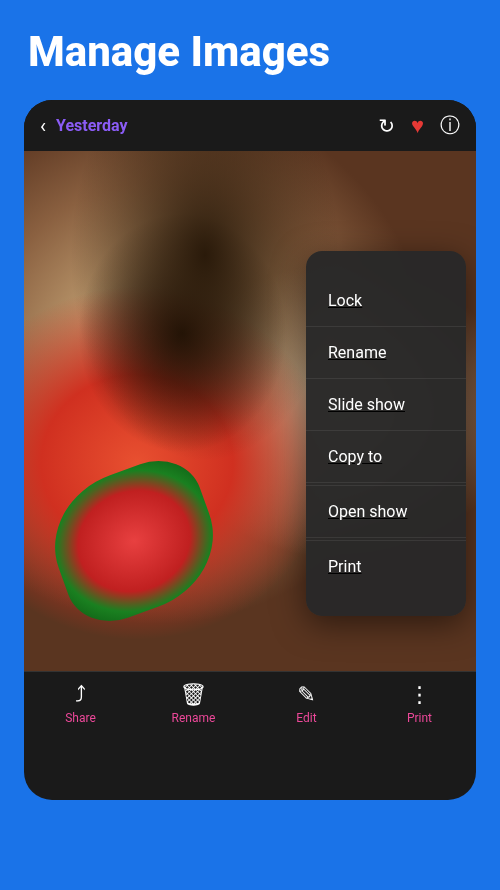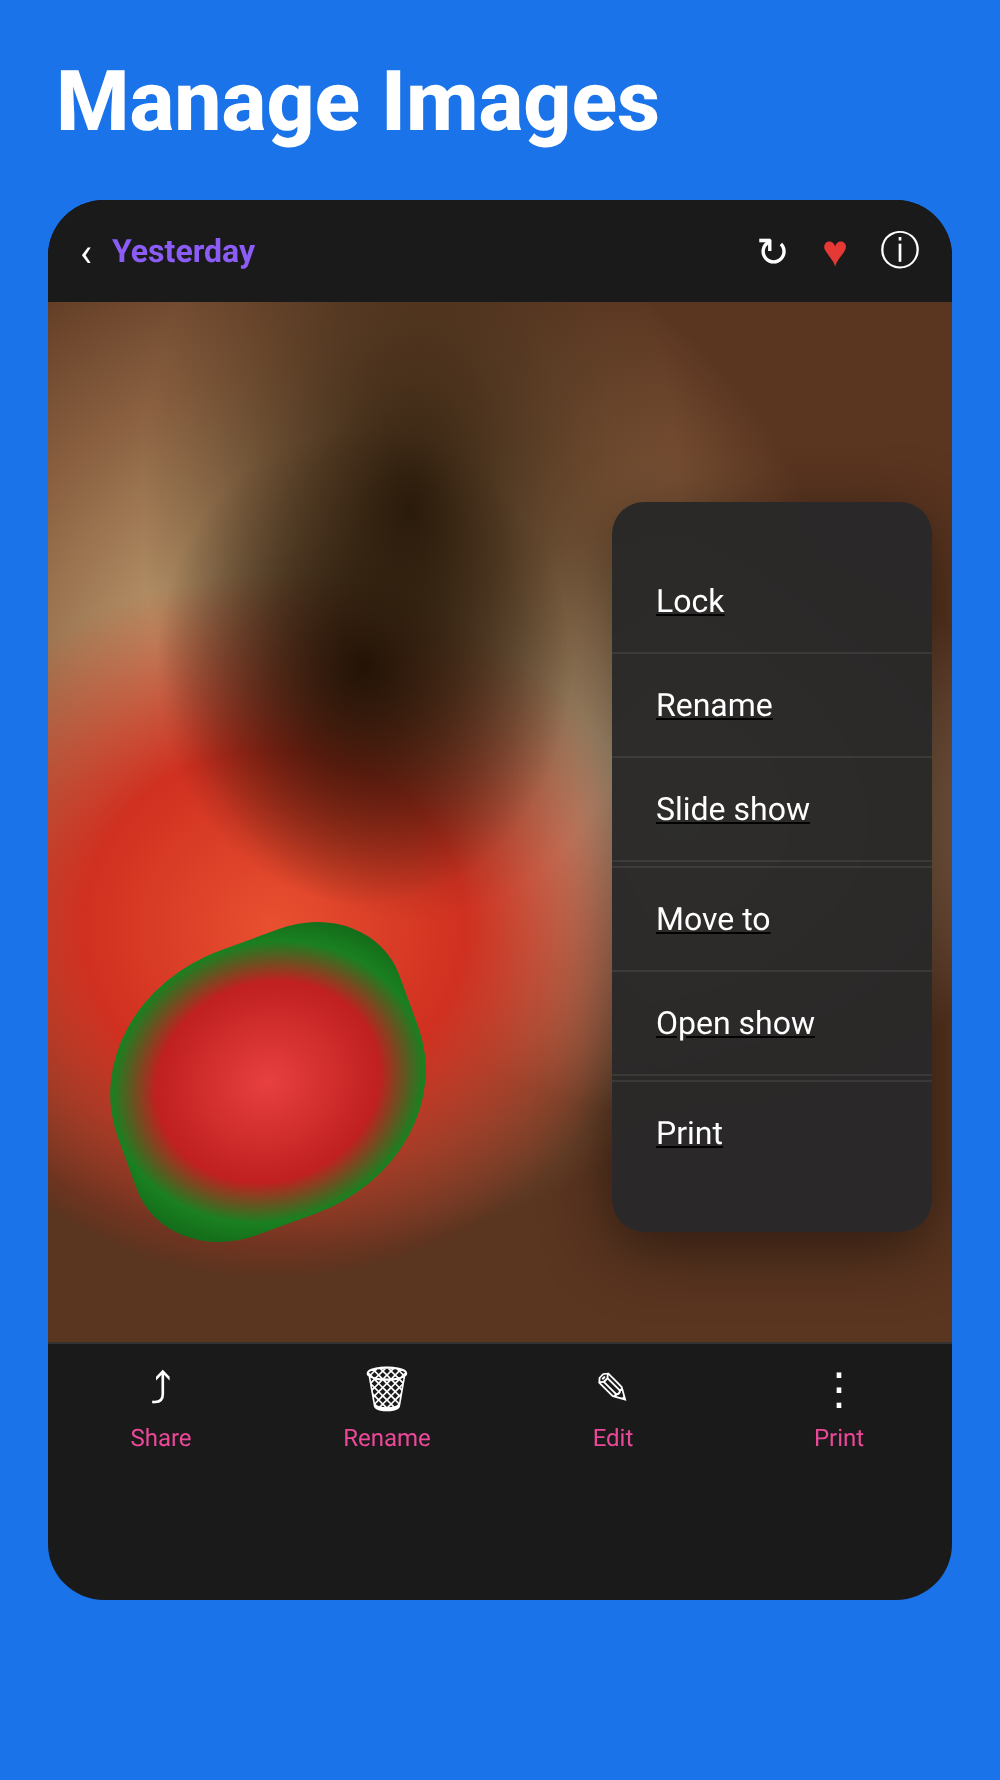--- a/index.html
+++ b/index.html
@@ -197,22 +197,22 @@
       <div class="watermelon"></div>
     </div>
 
     <div class="context-menu">
       <div class="context-menu-item">Lock</div>
       <div class="context-menu-divider"></div>
       <div class="context-menu-item">Rename</div>
       <div class="context-menu-divider"></div>
       <div class="context-menu-item">Slide show</div>
       <div class="context-menu-divider"></div>
-      <div class="context-menu-divider"></div>
-      <div class="context-menu-item">Move to</div>
+      <div class="context-menu-item">Copy to</div>
+      <div class="context-menu-divider"></div>
       <div class="context-menu-divider"></div>
       <div class="context-menu-item">Open show</div>
       <div class="context-menu-divider"></div>
       <div class="context-menu-divider"></div>
       <div class="context-menu-item">Print</div>
     </div>
   </div>
 
   <div class="bottom-bar">
     <div class="bottom-bar-item">

